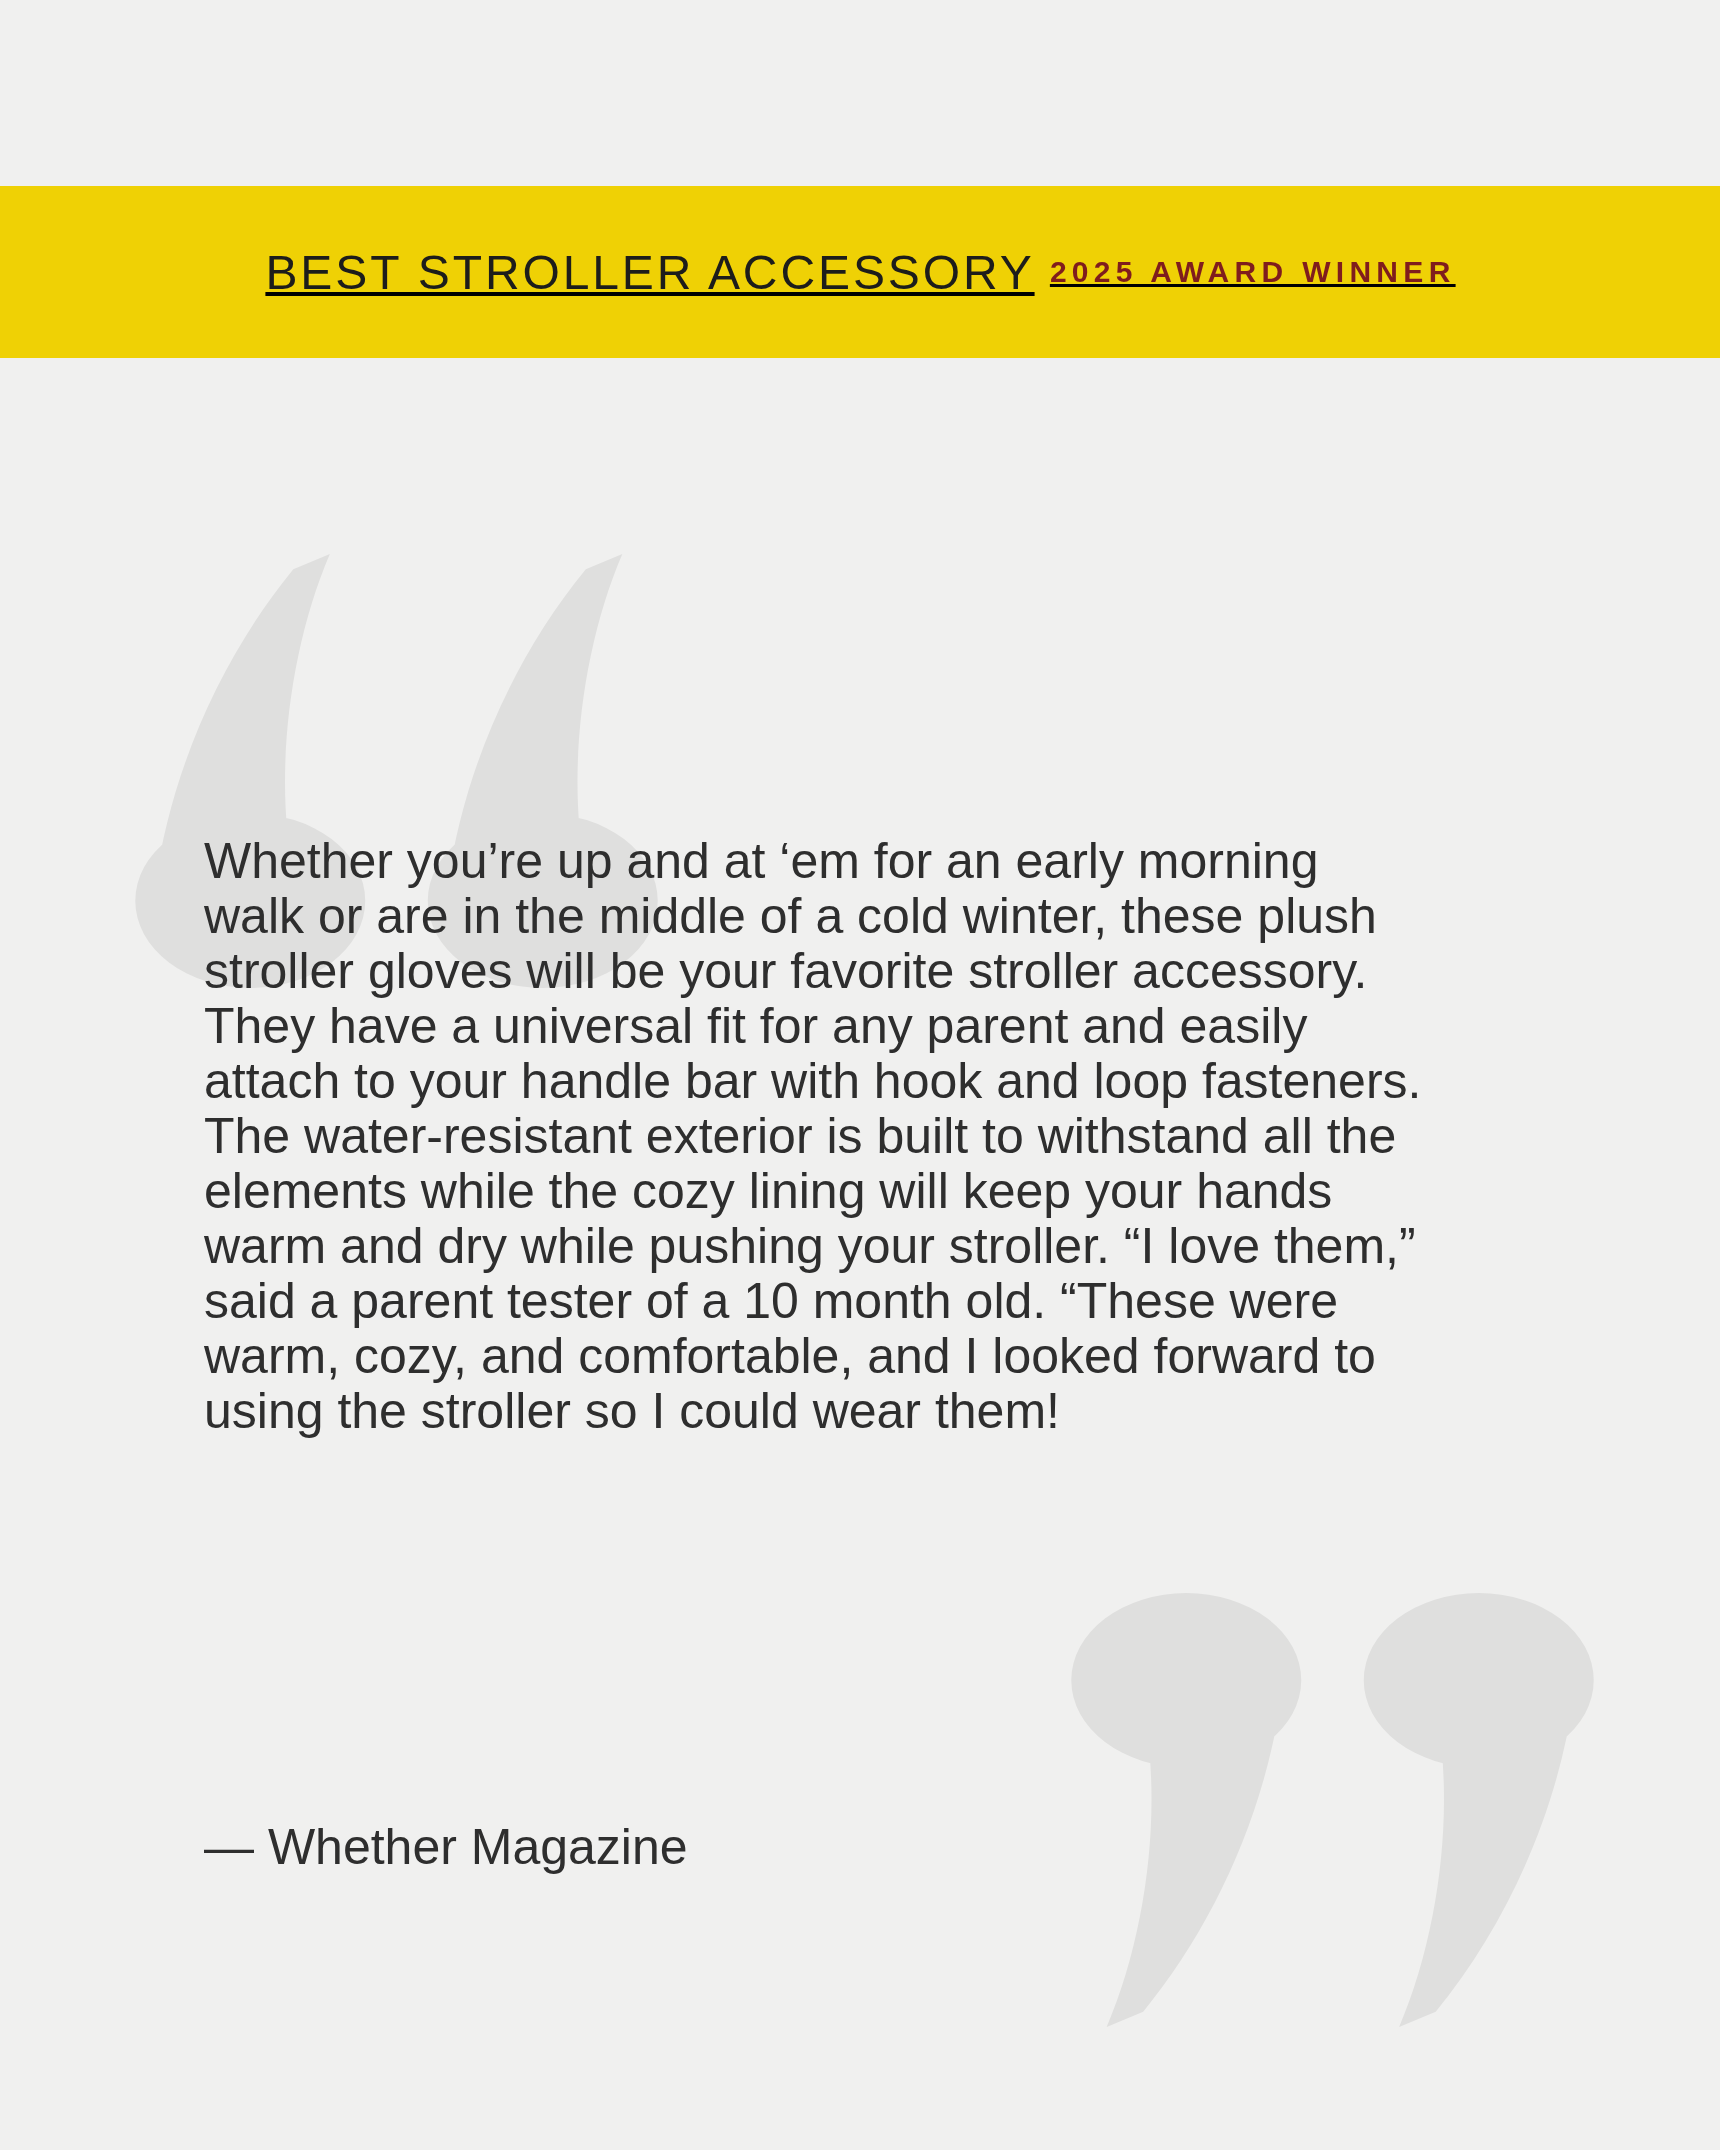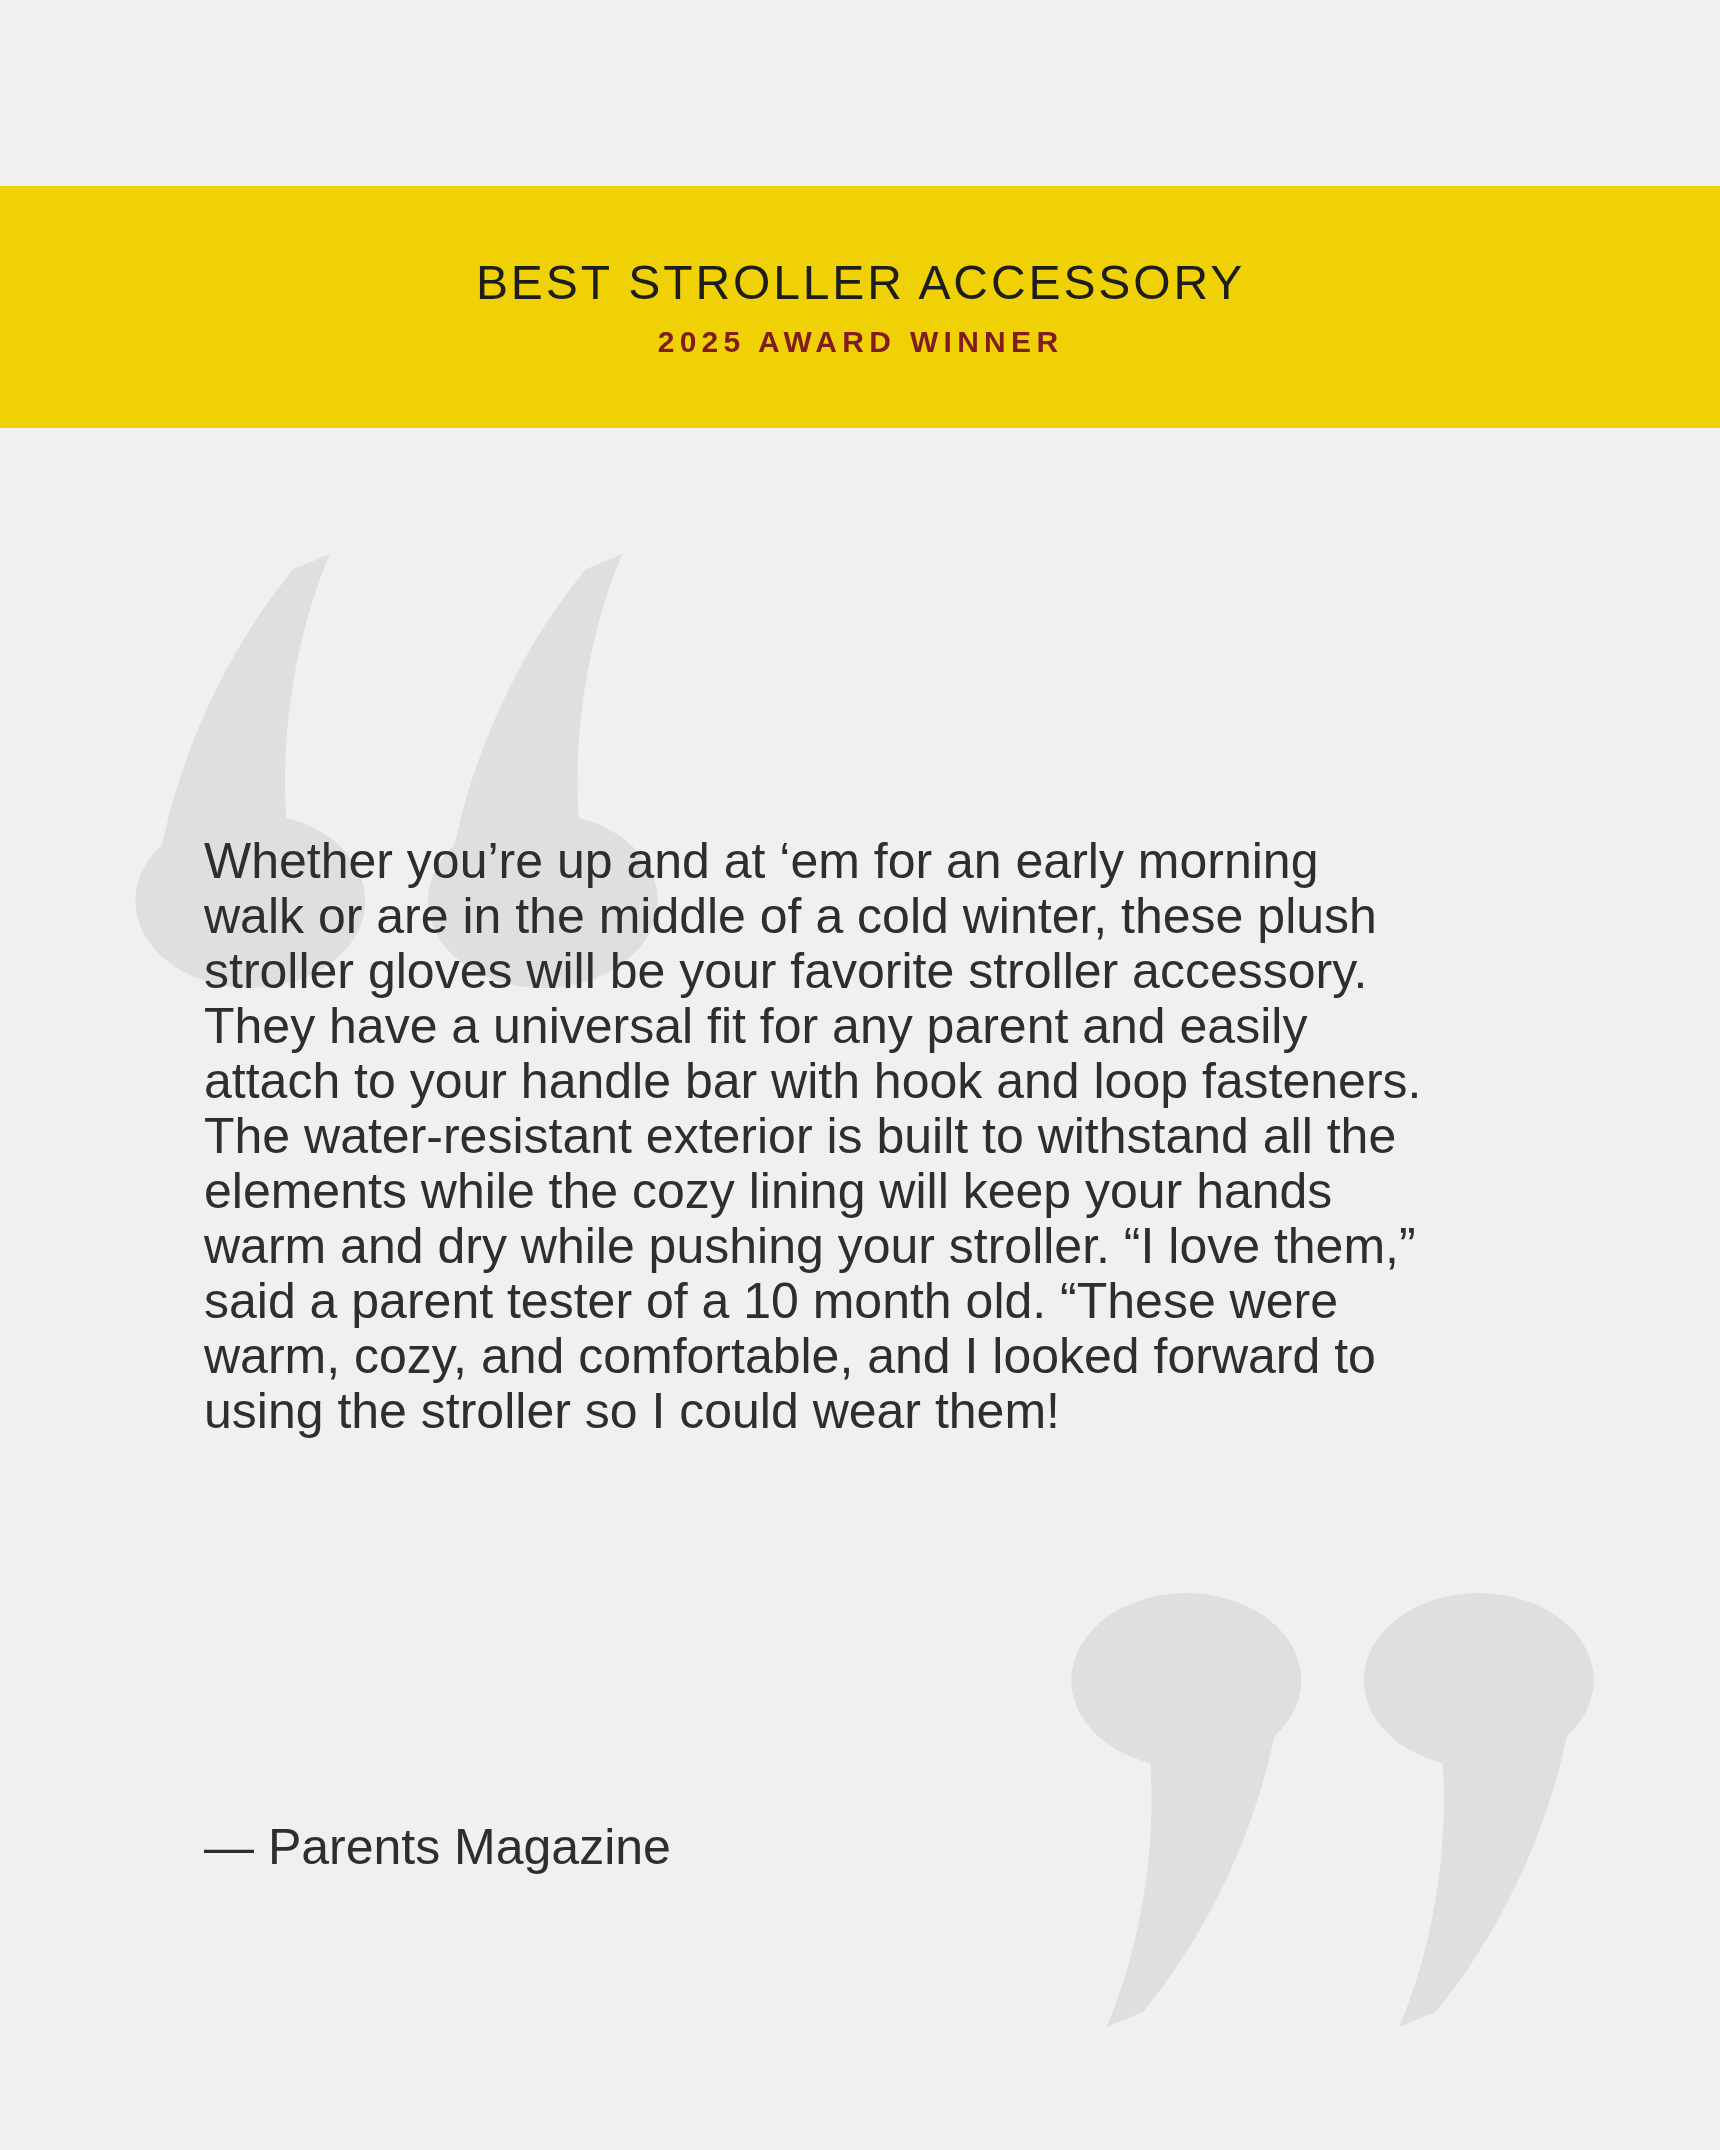--- a/index.html
+++ b/index.html
@@ -9,27 +9,28 @@
     height: 2151px;
     background: #F0F0EF;
     overflow: hidden;
     font-family: "Liberation Sans", sans-serif;
   }
   .banner {
     position: absolute;
     top: 186px;
     left: 0;
     width: 1721px;
-    height: 242px;
+    height: 172px;
     background: #EFD105;
     display: flex;
-    flex-direction: column;
+    flex-direction: row;
     align-items: center;
     justify-content: center;
     gap: 15.3px;
+    text-decoration: underline;
   }
   .banner-title {
     font-size: 48px;
     font-weight: 400;
     letter-spacing: 2.9px;
     color: #1D1D1B;
     white-space: nowrap;
   }
   .banner-subtitle {
     font-size: 30px;
@@ -132,16 +133,16 @@
 stroller gloves will be your favorite stroller accessory.
 They have a universal fit for any parent and easily
 attach to your handle bar with hook and loop fasteners.
 The water-resistant exterior is built to withstand all the
 elements while the cozy lining will keep your hands
 warm and dry while pushing your stroller. “I love them,”
 said a parent tester of a 10 month old. “These were
 warm, cozy, and comfortable, and I looked forward to
 using the stroller so I could wear them!</div>
 
-  <div class="attribution">— Parents Magazine</div>
+  <div class="attribution">— Whether Magazine</div>
 
 </div>
 
 
 </body></html>

